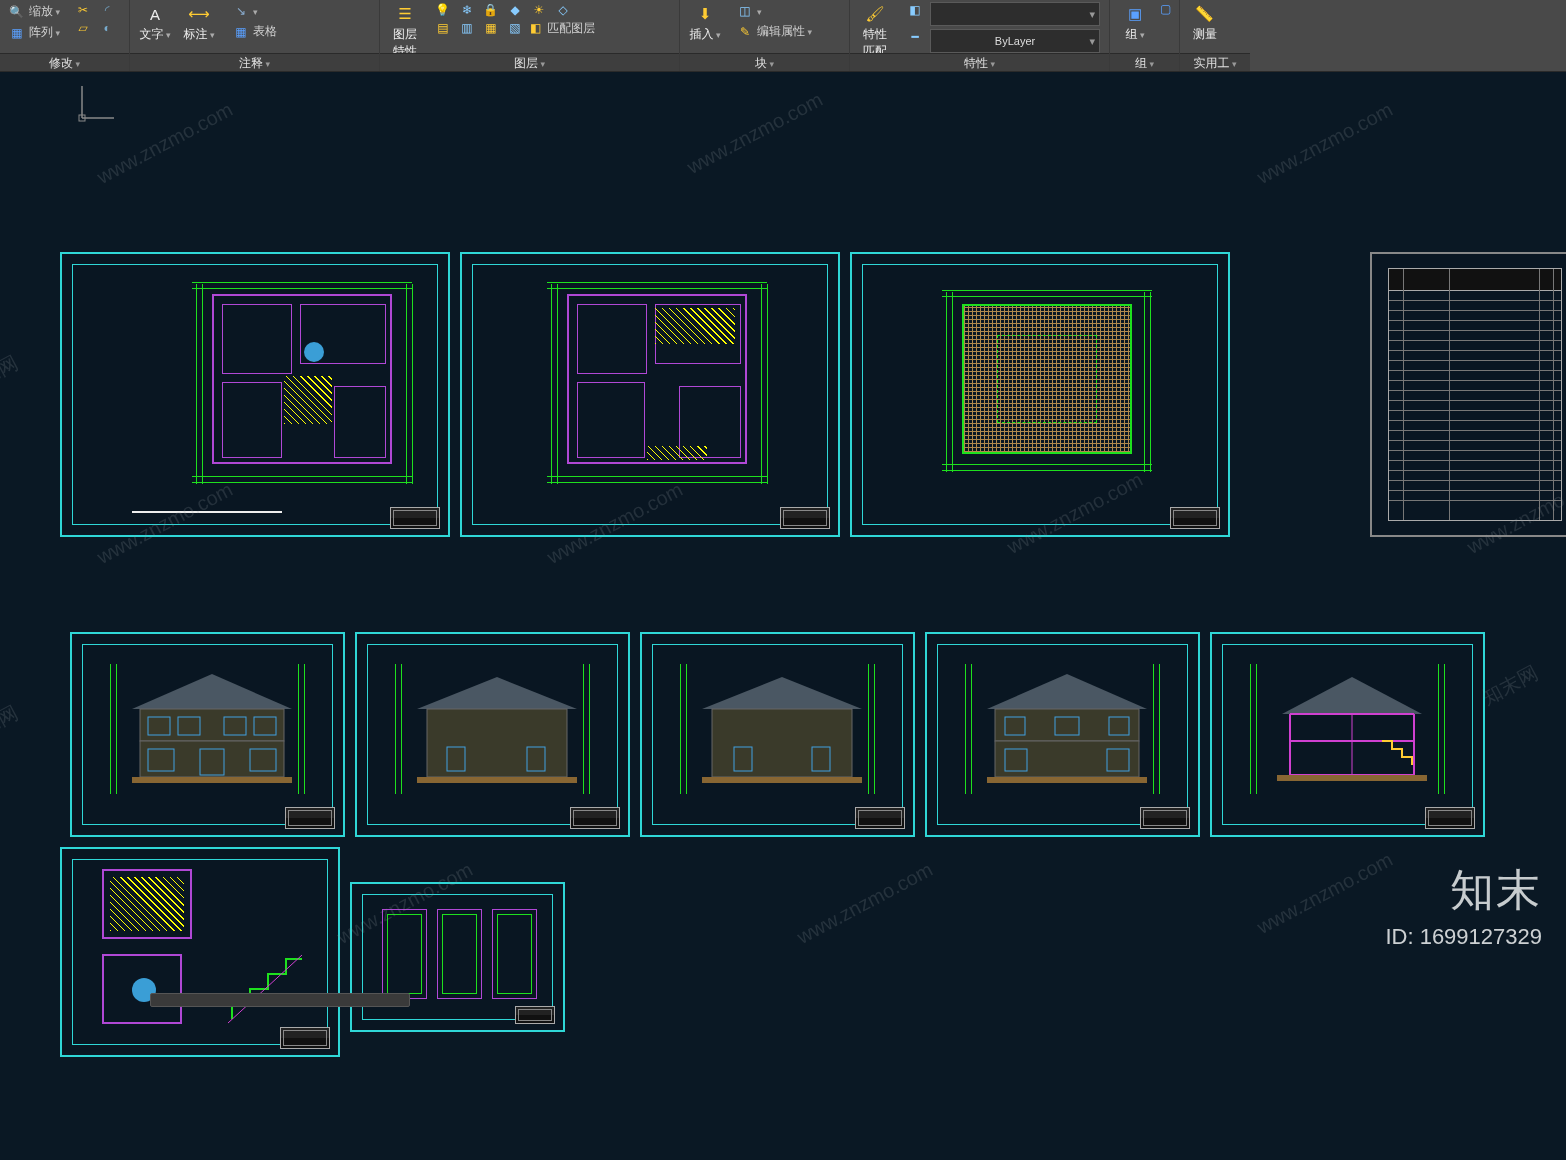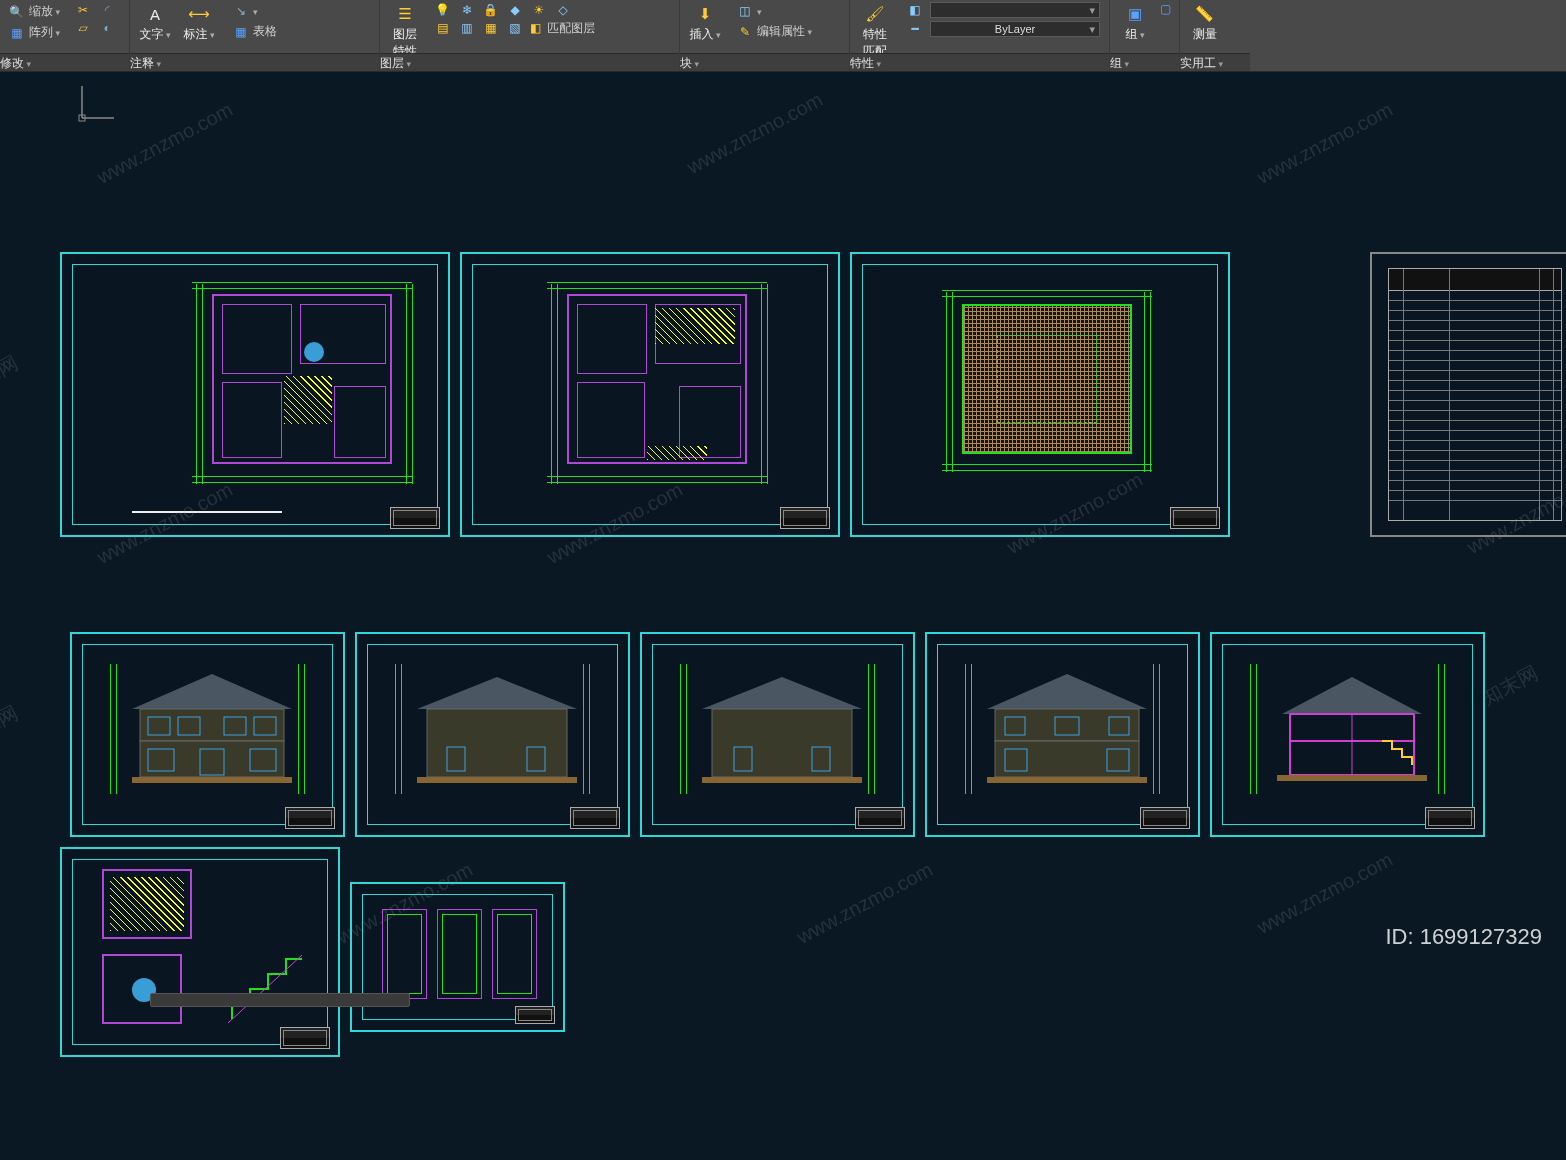--- a/index.html
+++ b/index.html
@@ -29,21 +29,21 @@
     position: relative;
     padding: 2px 6px 0 6px;
   }
   .ribbon-panel .content {
     flex: 1;
     display: flex;
     align-items: flex-start;
     gap: 6px;
   }
   .panel-label {
-    text-align: left;
+    text-align: center;
     font-size: 12px;
     color: #e0e0e0;
     background: #3e3e3e;
     height: 18px;
     line-height: 18px;
     position: absolute;
     bottom: 0; left: 0; right: 0;
     border-top: 1px solid #2a2a2a;
   }
   .panel-label::after {
@@ -80,21 +80,21 @@
     font-size: 12px;
     cursor: pointer;
     min-width: 58px;
   }
   .small-btn .ico { width: 16px; height: 16px; display:flex; align-items:center; justify-content:center; font-size:12px; }
   .small-btn .lbl.arrow::after { content: " ▾"; font-size: 9px; color: #aaa; }
   .icon-row { display:flex; gap:6px; }
   .icon-row .ico-sm { width:18px; height:16px; display:flex; align-items:center; justify-content:center; font-size:12px; cursor:pointer; }
 
   .layer-dd {
-    height: 16px;
+    height: 24px;
     background: #2d2d2d;
     border: 1px solid #5a5a5a;
     width: 180px;
     display:flex;
     align-items:center;
     padding: 0 14px;
     font-size: 11px;
     color: #ddd;
     justify-content: center;
     position: relative;
@@ -581,18 +581,19 @@
   <div class="watermark" style="left:540px; top:440px">www.znzmo.com</div>
   <div class="watermark" style="left:1000px; top:430px">www.znzmo.com</div>
   <div class="watermark" style="left:1460px; top:430px">www.znzmo.com</div>
   <div class="watermark" style="left:-40px; top:640px">知末网</div>
   <div class="watermark" style="left:330px; top:820px">www.znzmo.com</div>
   <div class="watermark" style="left:790px; top:820px">www.znzmo.com</div>
   <div class="watermark" style="left:1250px; top:810px">www.znzmo.com</div>
   <div class="watermark" style="left:1480px; top:600px">知末网</div>
 
   <div class="brand">
+    <div class="logo">知末</div>
     <div class="id">ID: 1699127329</div>
   </div>
 
   <div class="scrollbar-h"></div>
 
 </div>
 
 </body></html>

